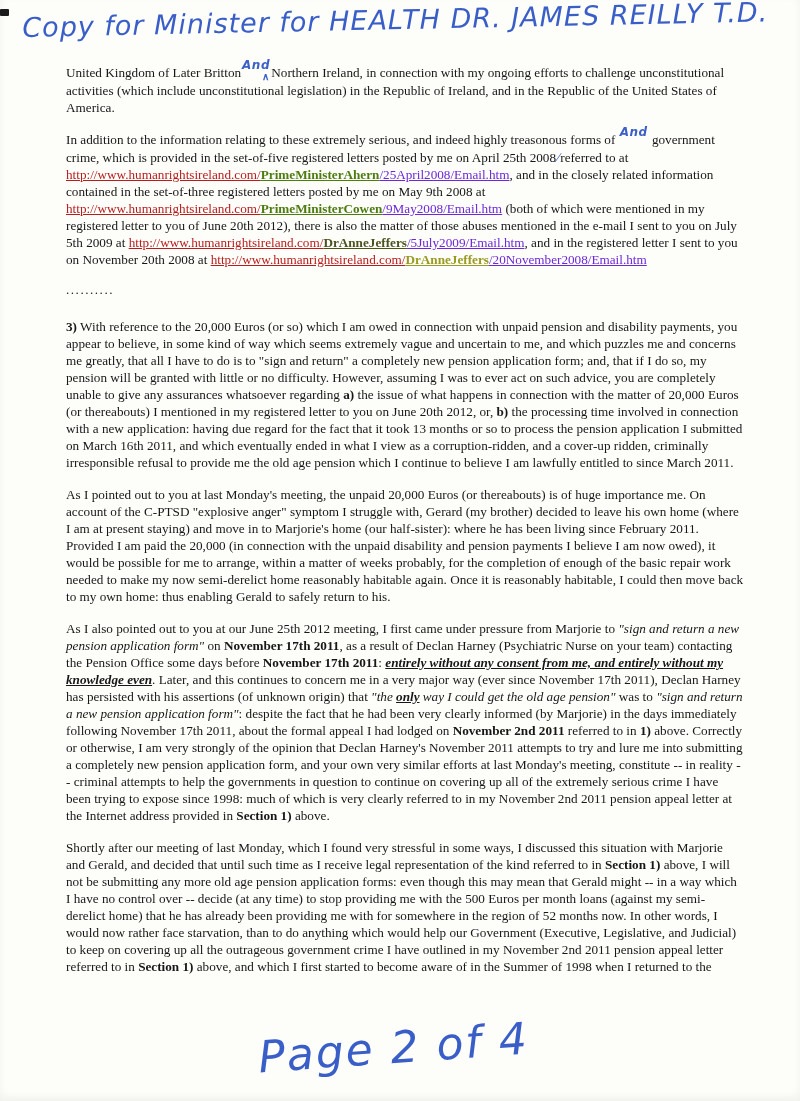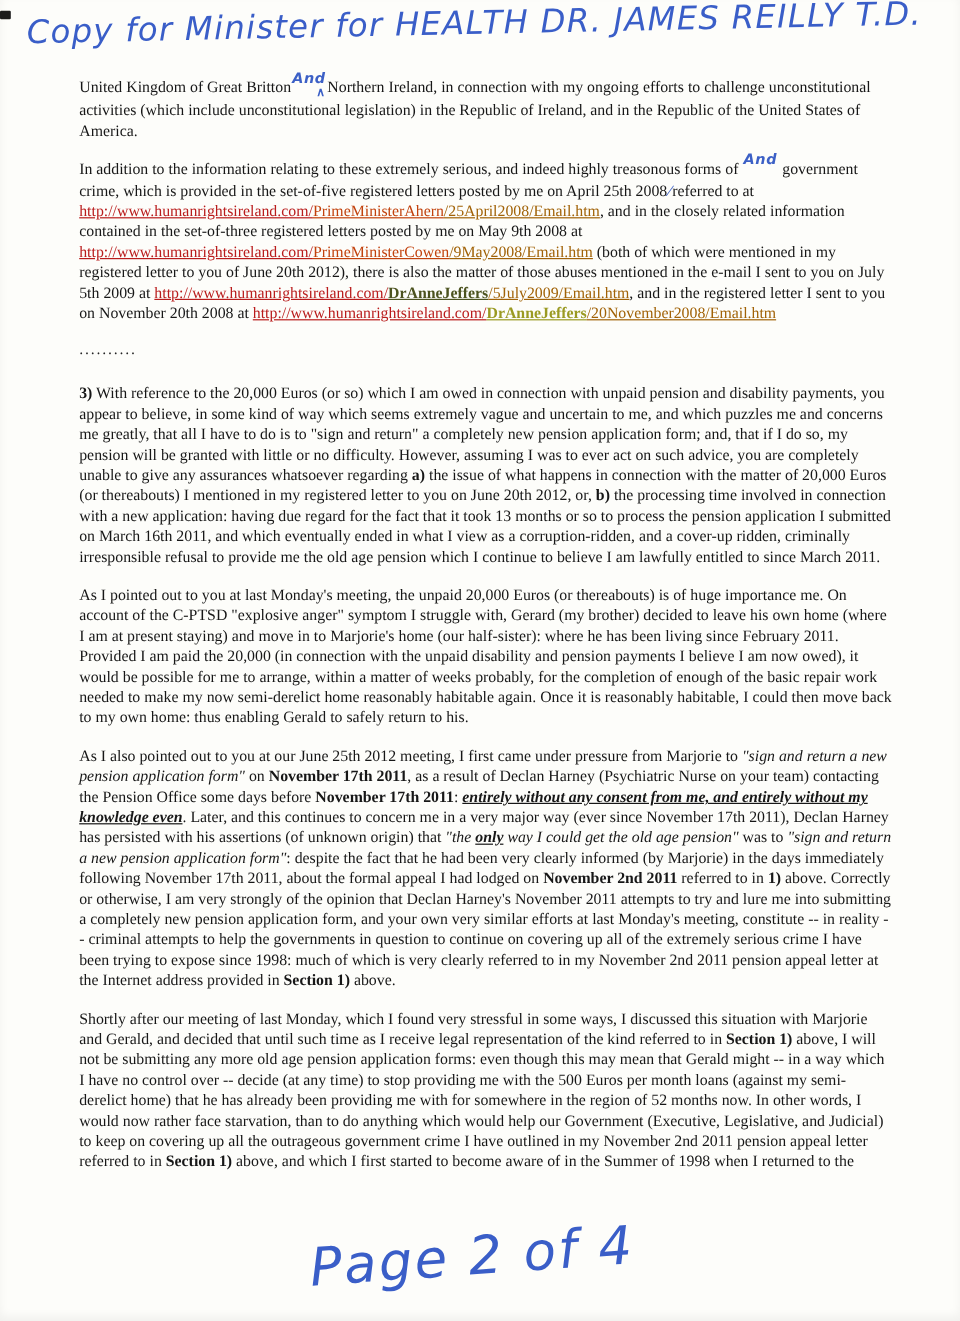--- a/index.html
+++ b/index.html
@@ -21,41 +21,41 @@
     font-size:13.2px;line-height:17px;text-align:left;
   }
   .letter-body p{margin:0 0 15px 0;}
   .dots{letter-spacing:1.5px;margin:-2px 0 20px 0 !important;color:#222;}
   
   .s-n{}
   .s-b{font-weight:700;}
   .s-i{font-style:italic;}
   .s-biu{font-weight:700;font-style:italic;text-decoration:underline;}
   .s-lb{color:#b91c1c;text-decoration:underline;}
-  .s-lp{color:#a16207;text-decoration:underline;}
-  .s-lg{color:#c2410c;font-weight:400;text-decoration:underline;}
+  .s-lp{color:#6d28d9;text-decoration:underline;}
+  .s-lg{color:#4d7c0f;font-weight:700;text-decoration:underline;}
   .s-ldo{color:#4c531f;font-weight:700;text-decoration:underline;}
   .s-lo{color:#9a9a22;font-weight:700;text-decoration:underline;}
   .s-ins{
     color:#3c60c6;font-family:"DejaVu Sans",sans-serif;font-style:italic;font-weight:600;
     font-size:12px;position:relative;top:-0.65em;margin:0 1px;letter-spacing:0.5px;
   }
   .s-crt{color:#3c60c6;font-size:10px;font-weight:700;margin:0 2px 0 -9px;position:relative;top:0.25em;}
   .s-sl{color:#3c60c6;font-style:italic;font-weight:600;margin:0 1px;}
 </style>
 </head>
 <body>
 
 <div class="page">
   <div class="corner-mark"></div>
 
   <div class="hand hand-top">Copy for Minister for HEALTH DR. JAMES REILLY T.D.</div>
 
   <div class="letter-body">
-    <p><span class="s-n">United Kingdom of Great Britton</span><span class="s-ins">And</span><span class="s-crt">∧</span><span class="s-n">Northern Ireland, in connection with my ongoing efforts to challenge unconstitutional activities (which include unconstitutional legislation) in the Republic of Ireland, and in the Republic of the United States of America.</span></p>
+    <p><span class="s-n">United Kingdom of Later Britton</span><span class="s-ins">And</span><span class="s-crt">∧</span><span class="s-n">Northern Ireland, in connection with my ongoing efforts to challenge unconstitutional activities (which include unconstitutional legislation) in the Republic of Ireland, and in the Republic of the United States of America.</span></p>
     <p><span class="s-n">In addition to the information relating to these extremely serious, and indeed highly treasonous forms of </span><span class="s-ins">And</span><span class="s-n"> government crime, which is provided in the set-of-five registered letters posted by me on April 25th 2008</span><span class="s-sl">∕</span><span class="s-n">referred to at </span><span class="s-lb">http://www.humanrightsireland.com/</span><span class="s-lg">PrimeMinisterAhern</span><span class="s-lp">/25April2008/Email.htm</span><span class="s-n">, and in the closely related information contained in the set-of-three registered letters posted by me on May 9th 2008 at </span><span class="s-lb">http://www.humanrightsireland.com/</span><span class="s-lg">PrimeMinisterCowen</span><span class="s-lp">/9May2008/Email.htm</span><span class="s-n"> (both of which were mentioned in my registered letter to you of June 20th 2012), there is also the matter of those abuses mentioned in the e-mail I sent to you on July 5th 2009 at </span><span class="s-lb">http://www.humanrightsireland.com/</span><span class="s-ldo">DrAnneJeffers</span><span class="s-lp">/5July2009/Email.htm</span><span class="s-n">, and in the registered letter I sent to you on November 20th 2008 at </span><span class="s-lb">http://www.humanrightsireland.com/</span><span class="s-lo">DrAnneJeffers</span><span class="s-lp">/20November2008/Email.htm</span></p>
     <p class="dots">..........</p>
     <p><span class="s-b">3)</span><span class="s-n"> With reference to the 20,000 Euros (or so) which I am owed in connection with unpaid pension and disability payments, you appear to believe, in some kind of way which seems extremely vague and uncertain to me, and which puzzles me and concerns me greatly, that all I have to do is to "sign and return" a completely new pension application form; and, that if I do so, my pension will be granted with little or no difficulty. However, assuming I was to ever act on such advice, you are completely unable to give any assurances whatsoever regarding </span><span class="s-b">a)</span><span class="s-n"> the issue of what happens in connection with the matter of 20,000 Euros (or thereabouts) I mentioned in my registered letter to you on June 20th 2012, or, </span><span class="s-b">b)</span><span class="s-n"> the processing time involved in connection with a new application: having due regard for the fact that it took 13 months or so to process the pension application I submitted on March 16th 2011, and which eventually ended in what I view as a corruption-ridden, and a cover-up ridden, criminally irresponsible refusal to provide me the old age pension which I continue to believe I am lawfully entitled to since March 2011.</span></p>
     <p><span class="s-n">As I pointed out to you at last Monday's meeting, the unpaid 20,000 Euros (or thereabouts) is of huge importance me. On account of the C-PTSD "explosive anger" symptom I struggle with, Gerard (my brother) decided to leave his own home (where I am at present staying) and move in to Marjorie's home (our half-sister): where he has been living since February 2011. Provided I am paid the 20,000 (in connection with the unpaid disability and pension payments I believe I am now owed), it would be possible for me to arrange, within a matter of weeks probably, for the completion of enough of the basic repair work needed to make my now semi-derelict home reasonably habitable again. Once it is reasonably habitable, I could then move back to my own home: thus enabling Gerald to safely return to his.</span></p>
     <p><span class="s-n">As I also pointed out to you at our June 25th 2012 meeting, I first came under pressure from Marjorie to </span><span class="s-i">"sign and return a new pension application form"</span><span class="s-n"> on </span><span class="s-b">November 17th 2011</span><span class="s-n">, as a result of Declan Harney (Psychiatric Nurse on your team) contacting the Pension Office some days before </span><span class="s-b">November 17th 2011</span><span class="s-n">: </span><span class="s-biu">entirely without any consent from me, and entirely without my knowledge even</span><span class="s-n">. Later, and this continues to concern me in a very major way (ever since November 17th 2011), Declan Harney has persisted with his assertions (of unknown origin) that </span><span class="s-i">"the </span><span class="s-biu">only</span><span class="s-i"> way I could get the old age pension"</span><span class="s-n"> was to </span><span class="s-i">"sign and return a new pension application form"</span><span class="s-n">: despite the fact that he had been very clearly informed (by Marjorie) in the days immediately following November 17th 2011, about the formal appeal I had lodged on </span><span class="s-b">November 2nd 2011</span><span class="s-n"> referred to in </span><span class="s-b">1)</span><span class="s-n"> above. Correctly or otherwise, I am very strongly of the opinion that Declan Harney's November 2011 attempts to try and lure me into submitting a completely new pension application form, and your own very similar efforts at last Monday's meeting, constitute -- in reality -- criminal attempts to help the governments in question to continue on covering up all of the extremely serious crime I have been trying to expose since 1998: much of which is very clearly referred to in my November 2nd 2011 pension appeal letter at the Internet address provided in </span><span class="s-b">Section 1)</span><span class="s-n"> above.</span></p>
     <p><span class="s-n">Shortly after our meeting of last Monday, which I found very stressful in some ways, I discussed this situation with Marjorie and Gerald, and decided that until such time as I receive legal representation of the kind referred to in </span><span class="s-b">Section 1)</span><span class="s-n"> above, I will not be submitting any more old age pension application forms: even though this may mean that Gerald might -- in a way which I have no control over -- decide (at any time) to stop providing me with the 500 Euros per month loans (against my semi-derelict home) that he has already been providing me with for somewhere in the region of 52 months now. In other words, I would now rather face starvation, than to do anything which would help our Government (Executive, Legislative, and Judicial) to keep on covering up all the outrageous government crime I have outlined in my November 2nd 2011 pension appeal letter referred to in </span><span class="s-b">Section 1)</span><span class="s-n"> above, and which I first started to become aware of in the Summer of 1998 when I returned to the</span></p>
   </div>
 
   <div class="hand hand-bottom">Page 2 of 4</div>
 </div>

